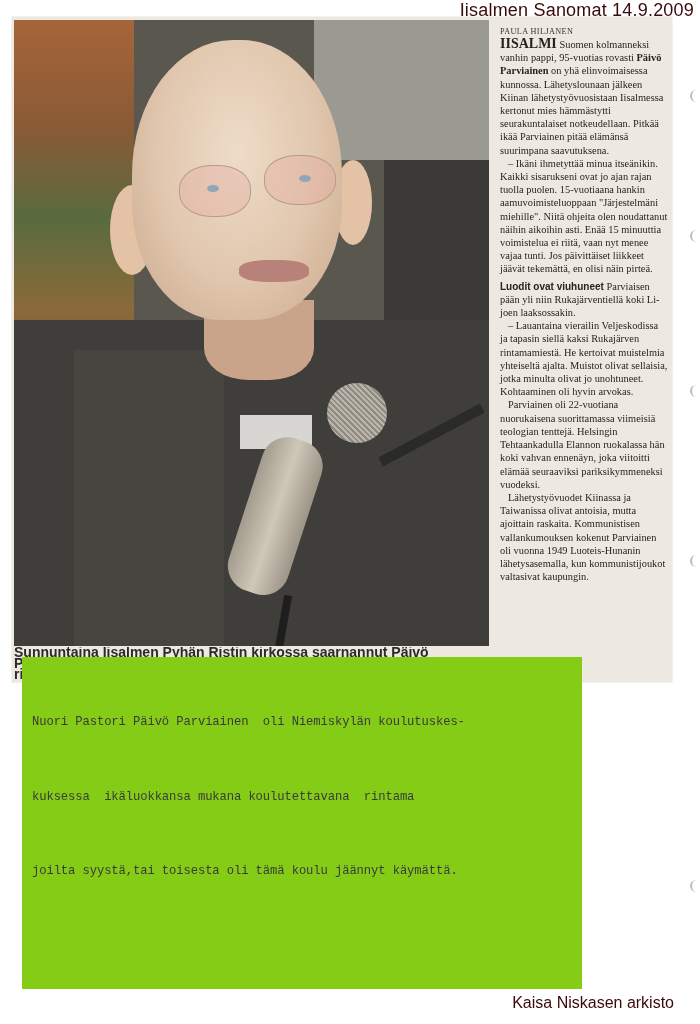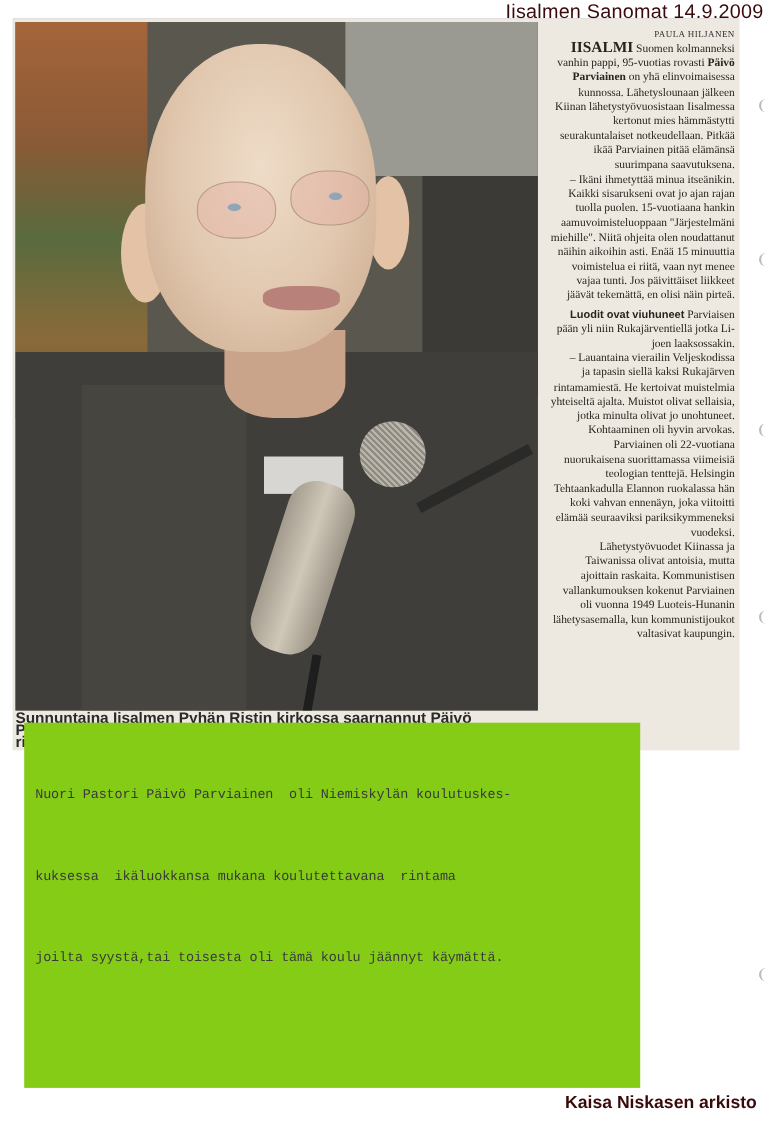--- a/index.html
+++ b/index.html
@@ -63,42 +63,42 @@
     background:#2a2a28; transform:rotate(-28deg); }
   .caption {
     position:absolute; left:14px; top:647px; width:482px; height:32px;
     font-family:"Liberation Sans", sans-serif; font-weight:bold;
     font-size:14px; line-height:11px; color:#2a2a2a; overflow:hidden;
   }
   
   .article {
     position:absolute; left:500px; top:26px; width:168px; height:640px;
     font-family:"Liberation Serif", serif; font-size:10.4px; line-height:13.2px;
-    color:#262420; text-align:right;
+    color:#262420; text-align:left;
   }
   .article .byline { font-size:8.2px; letter-spacing:0.4px; color:#333; line-height:11px; }
   .article p { margin:0; }
   .article .lead-town { font-weight:bold; font-size:14px; }
   .article .name-bold { font-weight:bold; }
   .article .subhead { font-family:"Liberation Sans", sans-serif; font-weight:bold; font-size:10px; }
   .article .indent { text-indent:8px; }
   .article .gap { margin-top:4px; }
   
   .typed {
     position:absolute; left:22px; top:657px; width:560px; height:332px;
     background:#84cc16;
   }
   .typed-text {
     position:absolute; left:10px; top:4px; width:545px;
     font-family:"Liberation Mono", monospace; font-size:12.2px; line-height:24.7px;
     color:#3a3a3a; white-space:pre; letter-spacing:-0.1px;
   }
   .footer-title {
-    position:absolute; right:12px; top:994px;
-    font-family:"Liberation Sans", sans-serif; font-weight:bold;
+    position:absolute; right:26px; top:994px;
+    font-family:"Liberation Sans", sans-serif; font-weight:normal;
     font-size:16px; color:#3a0a0a;
   }
   .punch { position:absolute; width:10px; height:12px; border-left:2px solid #bbb;
     border-radius:50%; }
 </style>
 </head>
 <body>
 
 <div class="header-title">Iisalmen Sanomat 14.9.2009</div>
 
@@ -125,21 +125,21 @@
   <div class="mic-head"></div>
   <div class="mic-stand"></div>
 </div>
 
 <div class="caption">Sunnuntaina Iisalmen Pyhän Ristin kirkossa saarnannut Päivö Parviainen iloitsi suuresti nähdessään palveluksessa runsain joukoin rippikoululaisia. – Tämän ikäistäkin Herra vielä opettaa ja yhä on vielä saarnattava</div>
 
 <div class="article">
   <p class="byline">PAULA HILJANEN</p>
   <p><span class="lead-town">IISALMI</span> <span>Suomen kolmanneksi vanhin pappi, 95-vuotias rovasti</span> <span class="name-bold">Päivö Parviainen</span> <span>on yhä elinvoimaisessa kunnossa. Lähetyslounaan jälkeen Kiinan lähetystyövuosistaan Iisalmessa kertonut mies hämmästytti seurakuntalaiset notkeudellaan. Pitkää ikää Parviainen pitää elämänsä suurimpana saavutuksena.</span></p>
   <p class="indent">– Ikäni ihmetyttää minua itseänikin. Kaikki sisarukseni ovat jo ajan rajan tuolla puolen. 15-vuotiaana hankin aamuvoimisteluoppaan "Järjestelmäni miehille". Niitä ohjeita olen noudattanut näihin aikoihin asti. Enää 15 minuuttia voimistelua ei riitä, vaan nyt menee vajaa tunti. Jos päivittäiset liikkeet jäävät tekemättä, en olisi näin pirteä.</p>
-  <p class="gap"><span class="subhead">Luodit ovat viuhuneet</span> <span>Parviaisen pään yli niin Rukajärventiellä jotka Li-joen laaksossakin.</span></p>
+  <p class="gap"><span class="subhead">Luodit ovat viuhuneet</span> <span>Parviaisen pään yli niin Rukajärventiellä koki Li-joen laaksossakin.</span></p>
   <p class="indent">– Lauantaina vierailin Veljeskodissa ja tapasin siellä kaksi Rukajärven rintamamiestä. He kertoivat muistelmia yhteiseltä ajalta. Muistot olivat sellaisia, jotka minulta olivat jo unohtuneet. Kohtaaminen oli hyvin arvokas.</p>
   <p class="indent">Parviainen oli 22-vuotiana nuorukaisena suorittamassa viimeisiä teologian tenttejä. Helsingin Tehtaankadulla Elannon ruokalassa hän koki vahvan ennenäyn, joka viitoitti elämää seuraaviksi pariksikymmeneksi vuodeksi.</p>
   <p class="indent">Lähetystyövuodet Kiinassa ja Taiwanissa olivat antoisia, mutta ajoittain raskaita. Kommunistisen vallankumouksen kokenut Parviainen oli vuonna 1949 Luoteis-Hunanin lähetysasemalla, kun kommunistijoukot valtasivat kaupungin.</p>
 </div>
 
 <div class="typed">
   <div class="typed-text">
     <div>Nuori Pastori Päivö Parviainen  oli Niemiskylän koulutuskes-</div>
     <div>kuksessa  ikäluokkansa mukana koulutettavana  rintama</div>
     <div>joilta syystä,tai toisesta oli tämä koulu jäännyt käymättä.</div>

